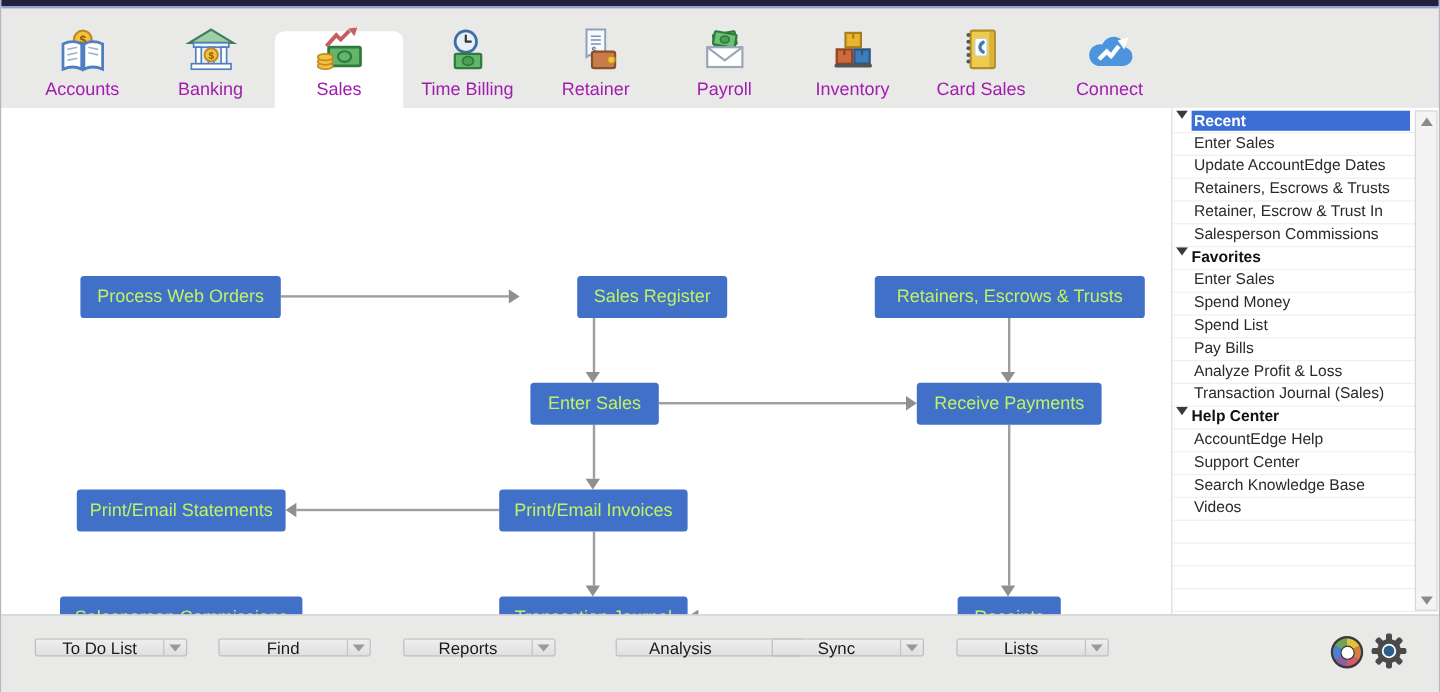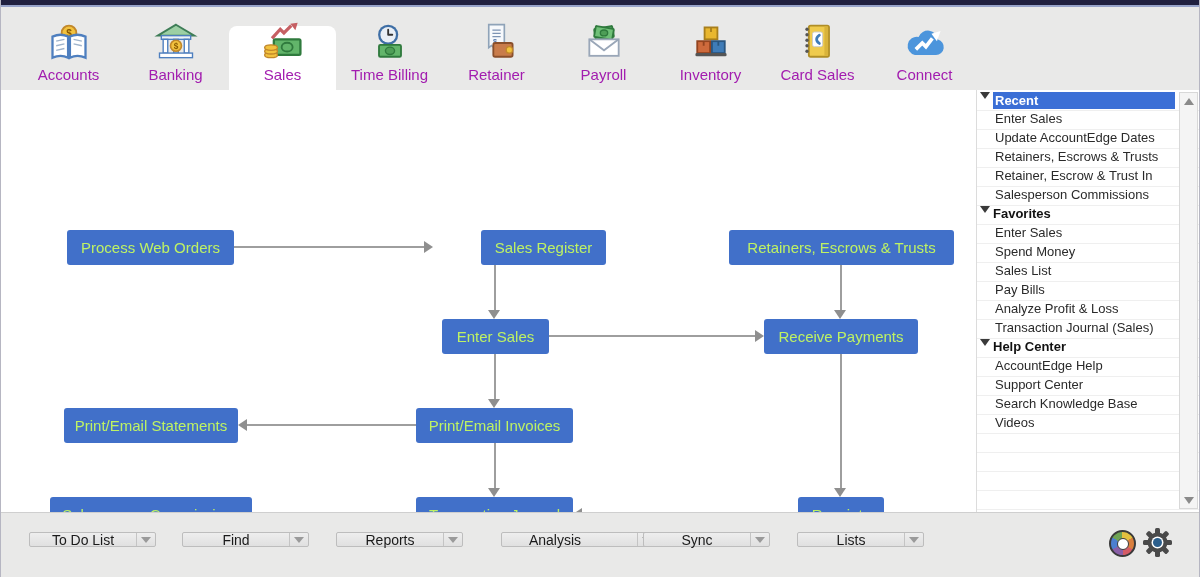--- a/index.html
+++ b/index.html
@@ -266,21 +266,21 @@
     <div class="sb-row item">Retainers, Escrows &amp; Trusts</div>
     <div class="sb-row item">Retainer, Escrow &amp; Trust In</div>
     <div class="sb-row item">Salesperson Commissions</div>
 
     <div class="sb-row header">
       <span class="tri"></span>
       <span>Favorites</span>
     </div>
     <div class="sb-row item">Enter Sales</div>
     <div class="sb-row item">Spend Money</div>
-    <div class="sb-row item">Sales List</div>
+    <div class="sb-row item">Spend List</div>
     <div class="sb-row item">Pay Bills</div>
     <div class="sb-row item">Analyze Profit &amp; Loss</div>
     <div class="sb-row item">Transaction Journal (Sales)</div>
 
     <div class="sb-row header">
       <span class="tri"></span>
       <span>Help Center</span>
     </div>
     <div class="sb-row item">AccountEdge Help</div>
     <div class="sb-row item">Support Center</div>
@@ -314,21 +314,21 @@
       <span class="drop">
           <span class="tri-dd"></span>
         </span>
     </div>
     <div class="bbtn" style="left:335px;">
       <span class="lbl">Reports</span>
       <span class="drop">
           <span class="tri-dd"></span>
         </span>
     </div>
-    <div class="bbtn" style="left:500px;gap:29px;">
+    <div class="bbtn" style="left:512px;gap:29px;">
       <span class="lbl">Analysis</span>
       <span class="drop">
           <span class="tri-dd"></span>
         </span>
     </div>
     <div class="bbtn" style="left:642px;">
       <span class="lbl">Sync</span>
       <span class="drop">
           <span class="tri-dd"></span>
         </span>

